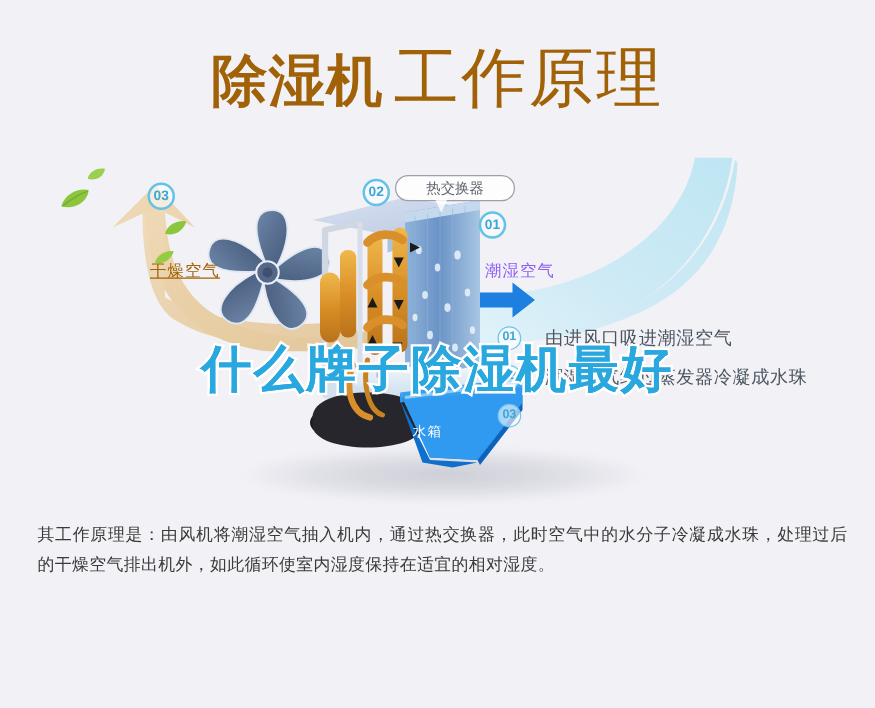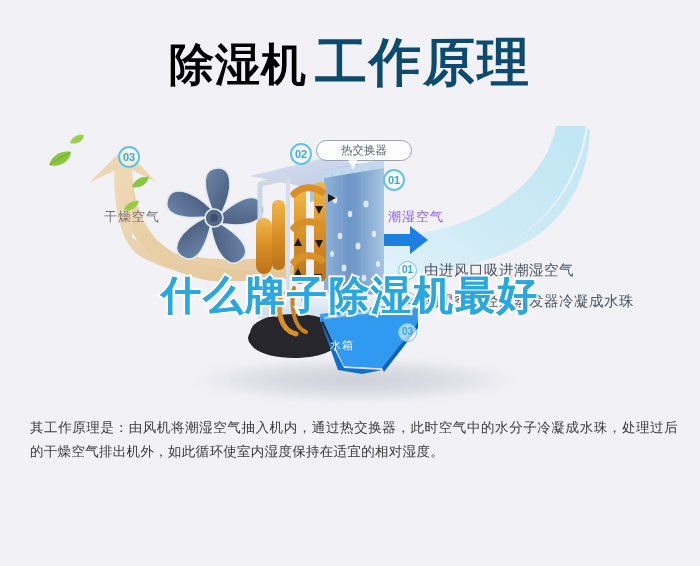--- a/index.html
+++ b/index.html
@@ -10,25 +10,25 @@
     overflow: hidden;
   }
   #page { position: relative; width: 700px; height: 566px; background: #f1f1f6; }
 
   
   .title-wrap {
     position: absolute; top: 28px; left: 0; width: 700px;
     text-align: center; white-space: nowrap;
   }
   .title-a {
-    font-size: 45px; font-weight: 700; color: #000000;
+    font-size: 45px; font-weight: 700; color: #a16207;
     letter-spacing: 1px; vertical-align: baseline;
   }
   .title-b {
-    font-size: 52px; font-weight: 700; color: #0c4a6e;
+    font-size: 52px; font-weight: 400; color: #a16207;
     letter-spacing: 2px; margin-left: 8px; vertical-align: baseline;
   }
 
   
   .stage { position: absolute; top: 118px; left: 0; width: 700px; height: 285px; }
 
   
   .floor-shadow {
     position: absolute; left: 195px; top: 240px; width: 320px; height: 44px;
     background: radial-gradient(ellipse at 50% 50%, rgba(120,125,140,.30) 0%, rgba(120,125,140,.14) 45%, rgba(120,125,140,0) 72%);
@@ -59,21 +59,21 @@
   }
   .m01 { left: 383px; top: 51px; }
   .m02 { left: 290px; top: 25px; }
   .m03 { left: 118px; top: 28px; }
 
   
   .ill-label {
     position: absolute; color: #58606b; font-size: 13px;
     letter-spacing: 1px; white-space: nowrap;
   }
-  .lbl-dry   { left: 104px; top: 90px; color: #737373; }
+  .lbl-dry   { left: 120px; top: 90px; color: #a16207; text-decoration: underline; }
   .lbl-humid { left: 388px; top: 90px; color: #8b5cf6; text-align: center; }
   .lbl-tank  { left: 330px; top: 220px; color: #ffffff; font-size: 11px; }
 
   
   .callout {
     position: absolute; left: 316px; top: 22px;
     border: 1.4px solid #9aa1ab; border-radius: 11px;
     background: rgba(255,255,255,.82);
     padding: 2px 24px; font-size: 11.5px; color: #5c636d; white-space: nowrap;
   }
@@ -90,21 +90,21 @@
 
   
   .legend { position: absolute; left: 398px; top: 255px; width: 300px; }
   .legend-row { display: flex; align-items: center; height: 31px; }
   .legend-badge {
     flex: 0 0 auto; width: 19px; height: 19px; border-radius: 50%;
     border: 1.6px solid #6fc6e9; color: #3ba6d6;
     font-size: 10px; font-weight: 700; line-height: 16px; text-align: center;
     margin-right: 7px; background: rgba(255,255,255,.6);
   }
-  .legend-text { font-size: 14.5px; color: #4b5560; letter-spacing: .5px; white-space: nowrap; }
+  .legend-text { font-size: 14.5px; color: #4b5560; letter-spacing: .5px; white-space: nowrap; margin-left: 12px; }
 
   
   .watermark {
     position: absolute; left: 0; top: 268px; width: 700px; text-align: center;
     font-size: 40px; font-weight: 700; letter-spacing: 2px;
     color: #29a8e0; white-space: nowrap;
     -webkit-text-stroke: 4px #ffffff;
     paint-order: stroke fill;
     text-shadow: 0 0 2px rgba(255,255,255,.9);
   }

